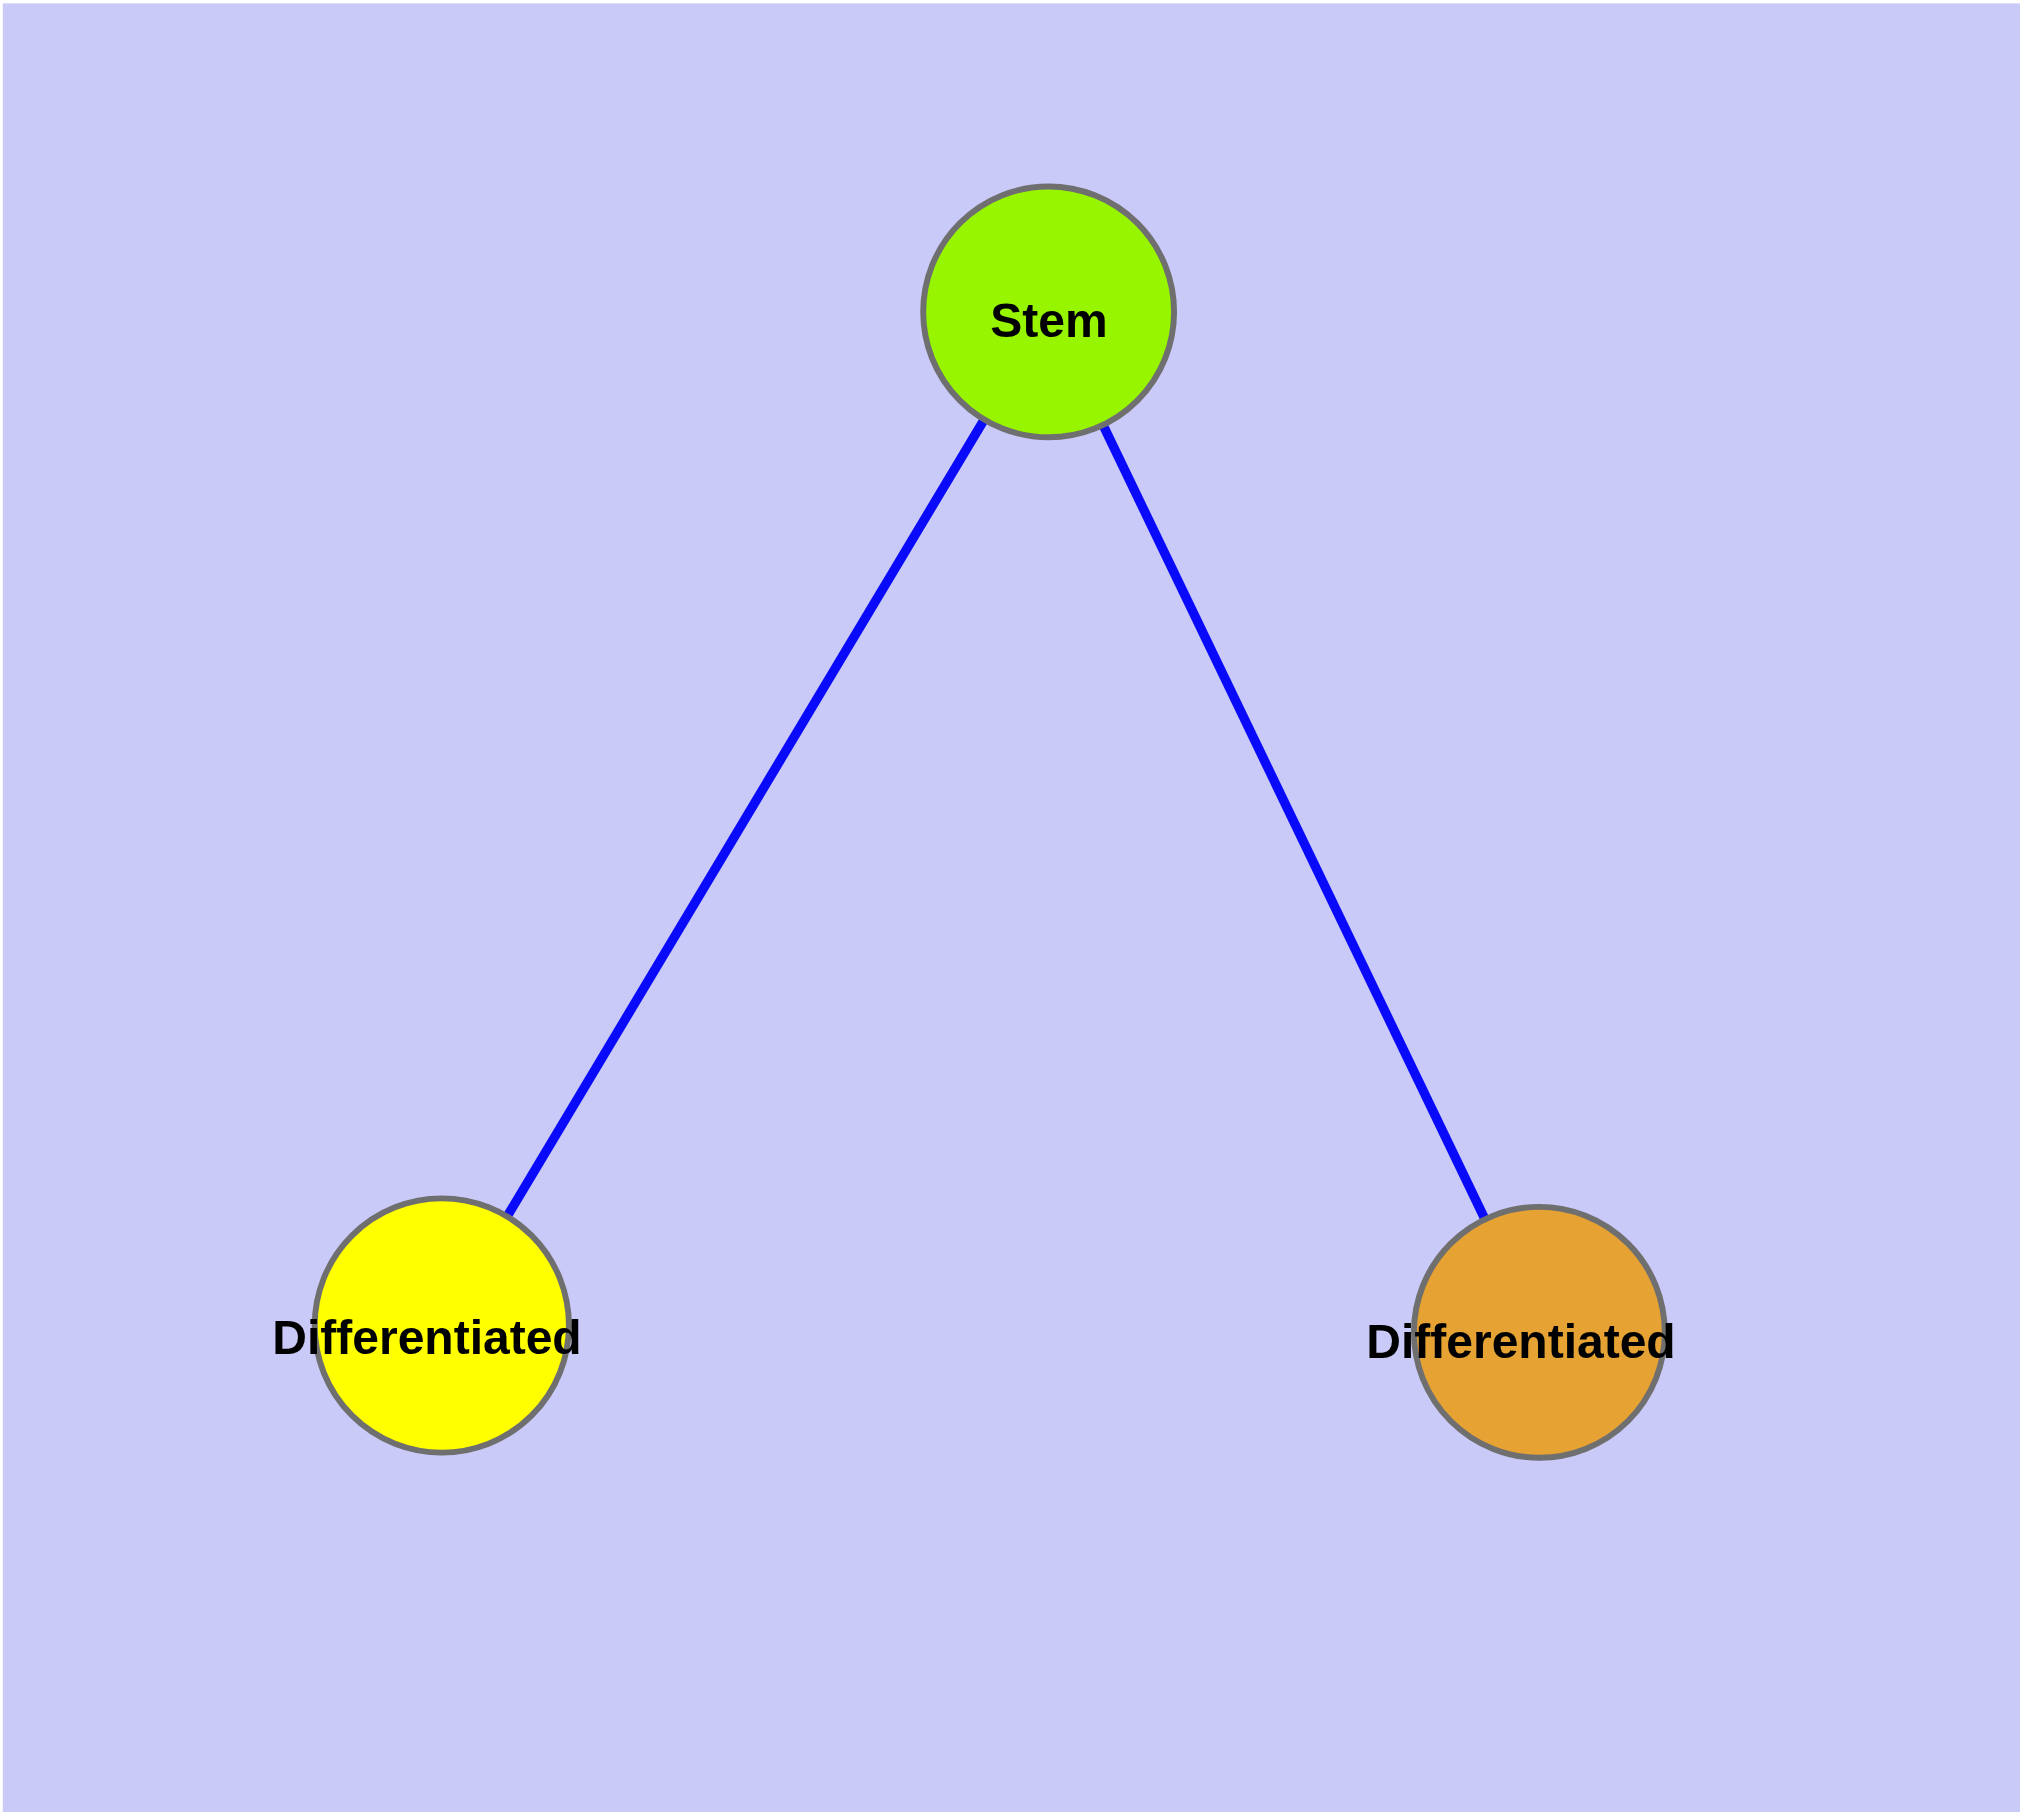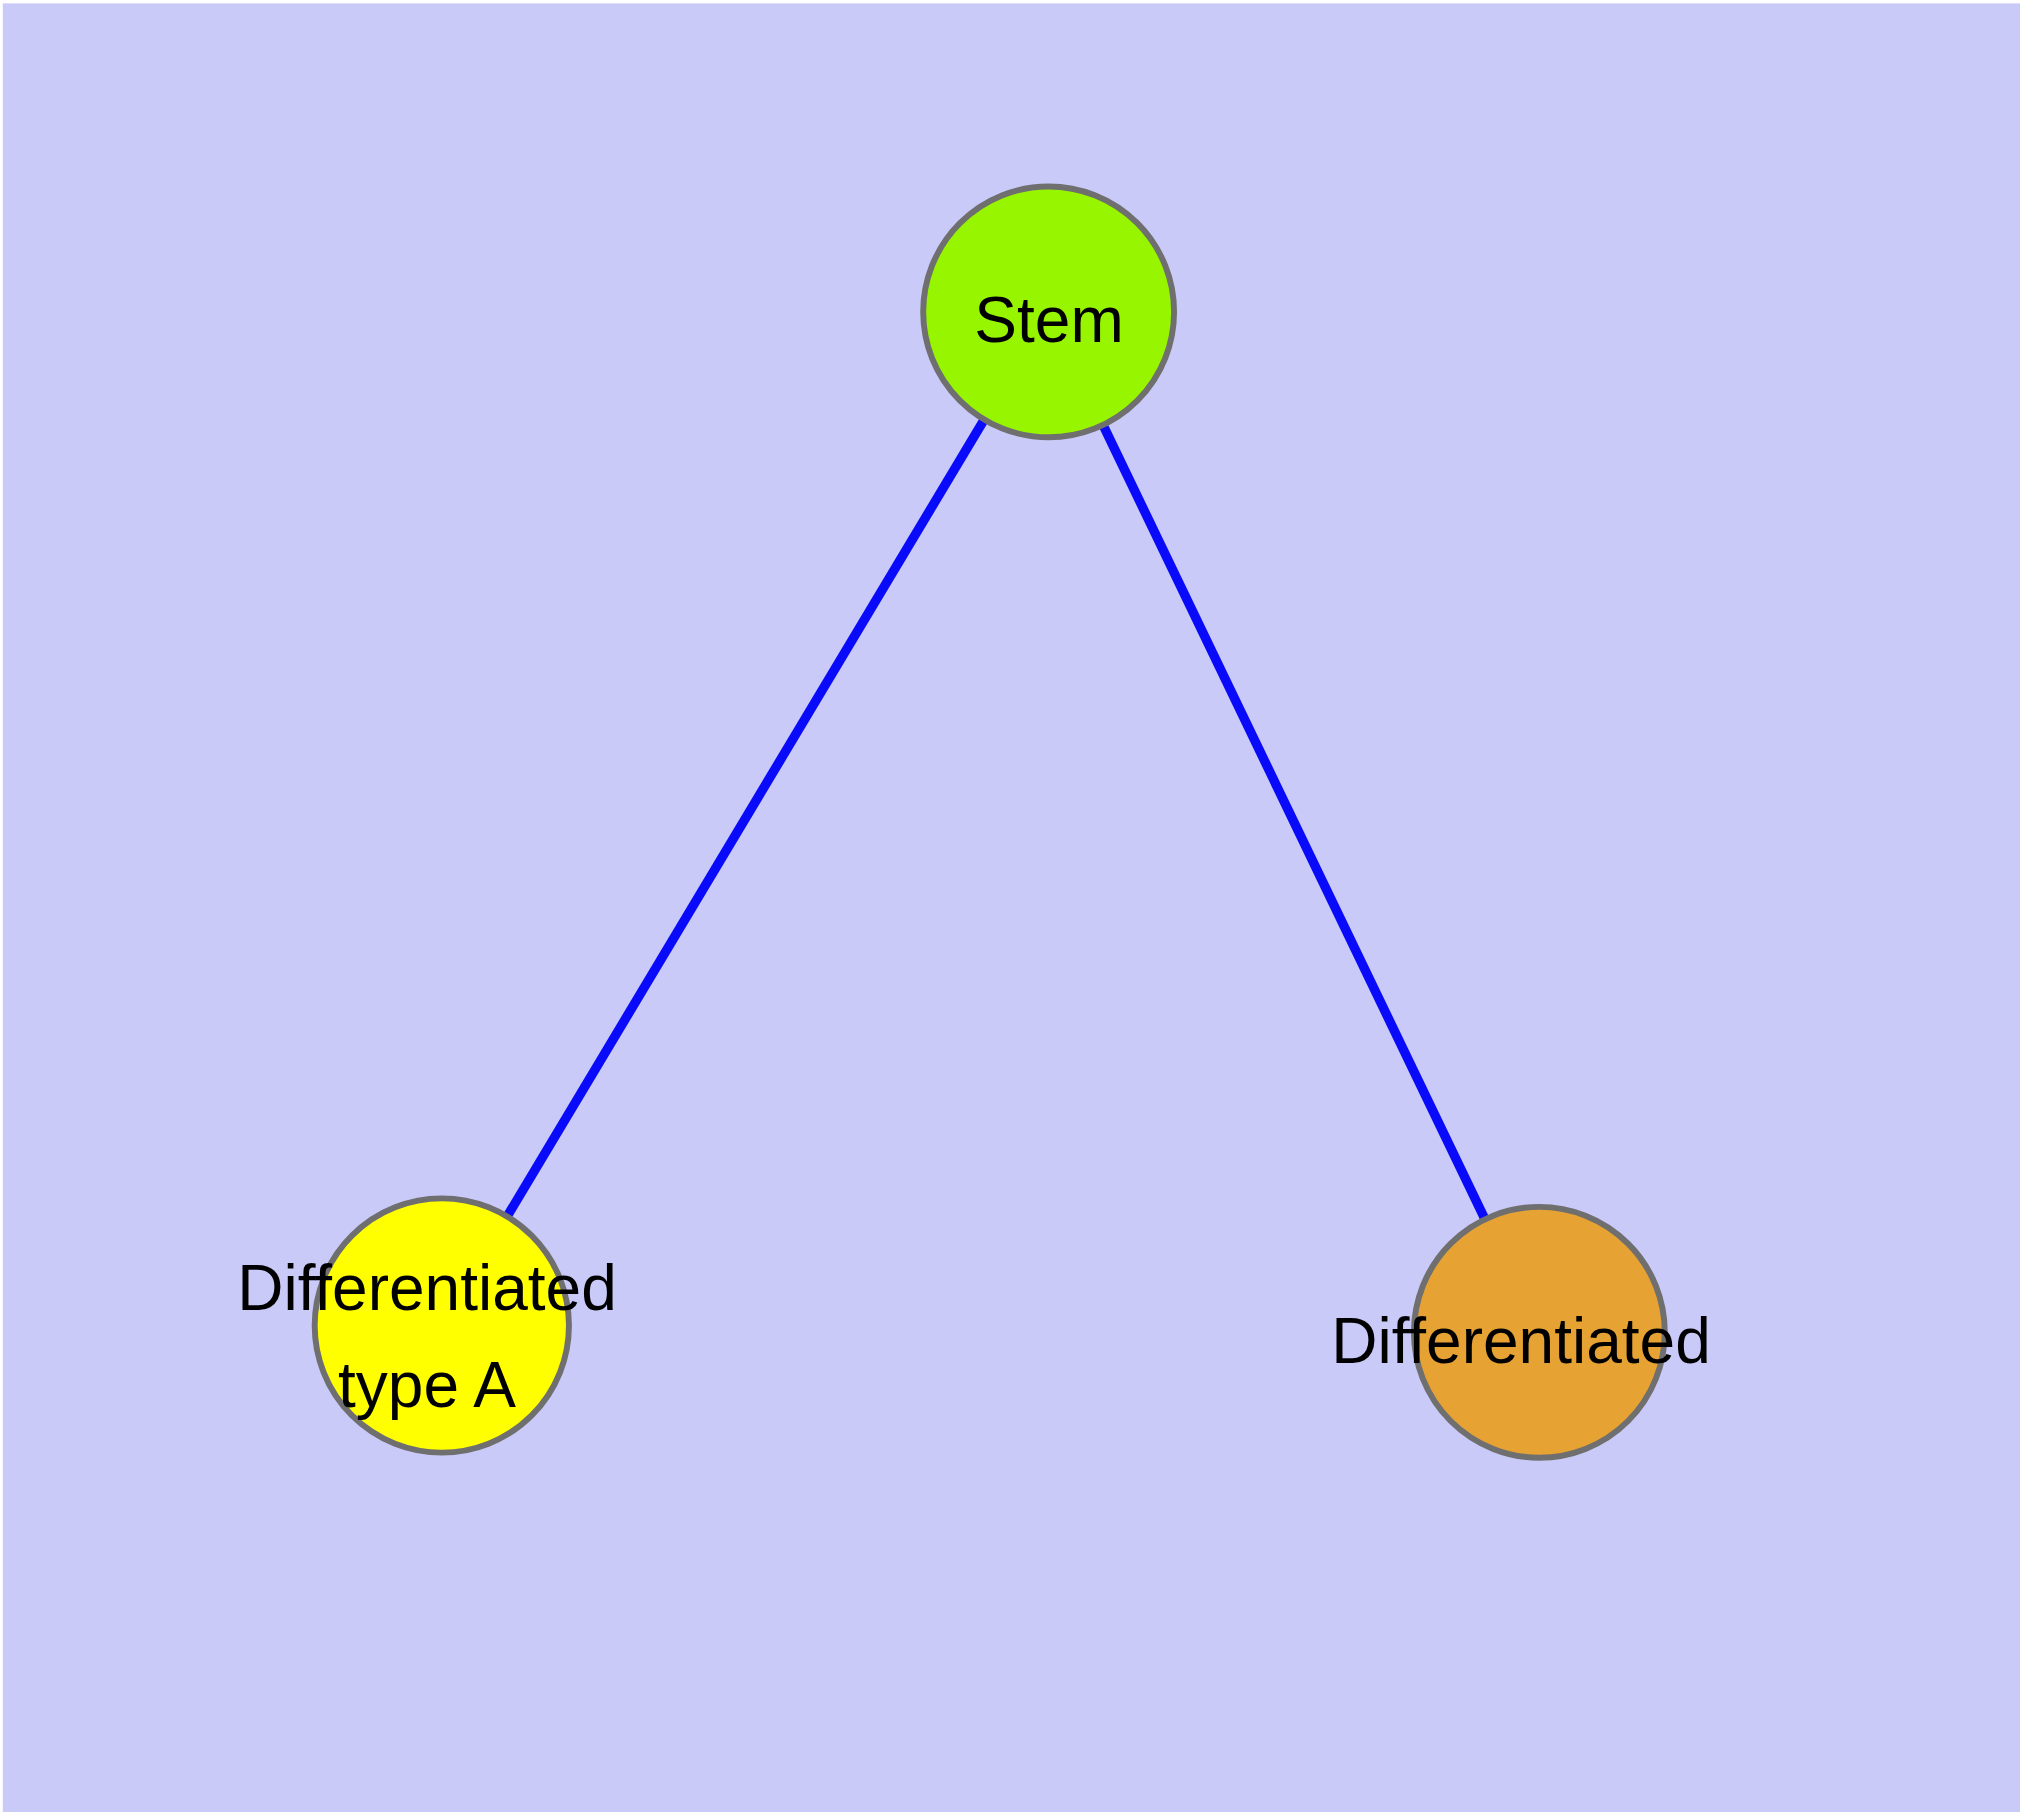--- a/index.html
+++ b/index.html
@@ -23,25 +23,25 @@
     stroke-width: 11px;
     stroke-linecap: butt;
   }
   .node {
     stroke: #6f6f6f;
     stroke-width: 7px;
   }
   .node-label {
     position: absolute;
     transform: translate(-50%, -50%);
-    text-align: center;
+    text-align: right;
     color: #000000;
-    font-size: 64px;
+    font-size: 48px;
     line-height: 97px;
-    font-weight: 400;
+    font-weight: 700;
     white-space: nowrap;
     pointer-events: none;
   }
   .node-label .line {
     display: block;
   }
 </style>
 </head>
 <body>
 
@@ -59,20 +59,19 @@
 
     <circle class="node" cx="1816" cy="1572" r="148" fill="#e6a233"></circle>
   </svg>
 
   <div class="node-label" style="left:1049px; top:320px;">
     <span class="line">Stem</span>
   </div>
 
   <div class="node-label" style="left:427px; top:1337px;">
     <span class="line">Differentiated</span>
-    <span class="line">type A</span>
   </div>
 
   <div class="node-label" style="left:1521px; top:1341px;">
     <span class="line">Differentiated</span>
   </div>
 </div>
 
 
 </body></html>

